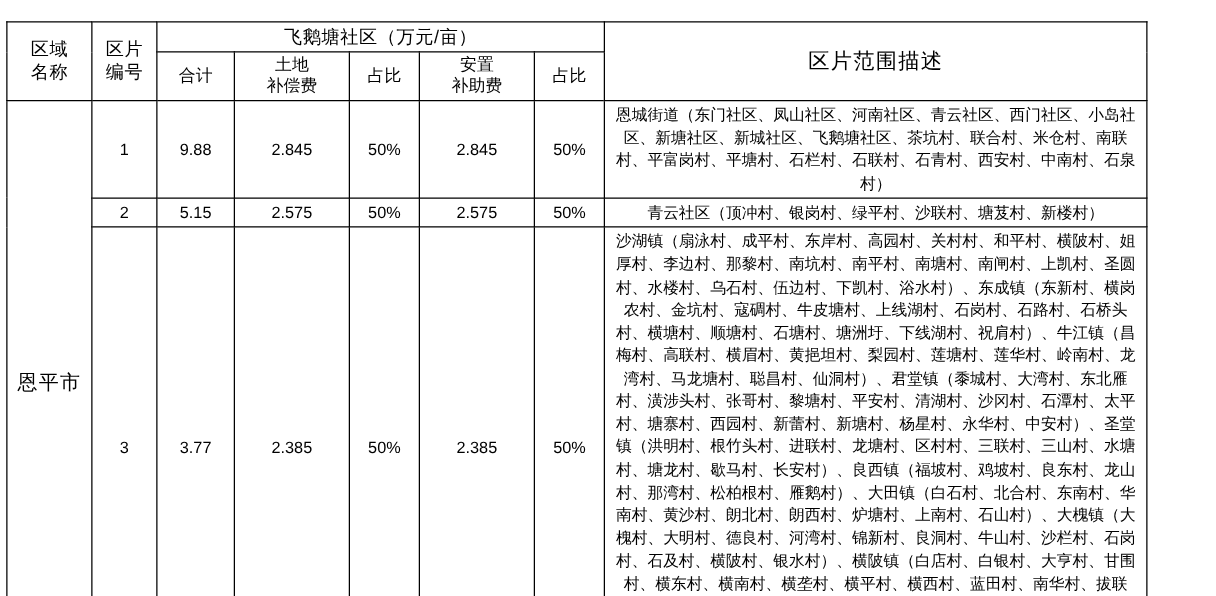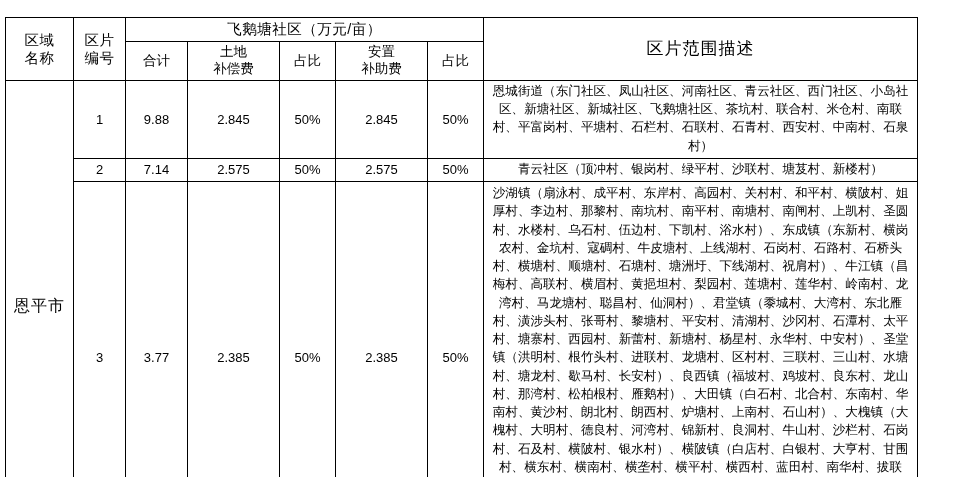--- a/index.html
+++ b/index.html
@@ -49,21 +49,20 @@
   }
   .desc-cell {
     text-align: left;
     line-height: 1.45;
     font-size: 12.6px;
     padding: 4px 6px;
     vertical-align: top;
   }
   .desc-cell.center-v {
     vertical-align: middle;
-    font-family: Liberation Mono, monospace;
   }
   .num {
     font-size: 13px;
   }
   .col-region { width: 68px; }
   .col-no { width: 52px; }
   .col-total { width: 62px; }
   .col-comp { width: 92px; }
   .col-pct1 { width: 56px; }
   .col-sub { width: 92px; }
@@ -119,21 +118,21 @@
         <td class="num">1</td>
         <td class="num">9.88</td>
         <td class="num">2.845</td>
         <td class="num">50%</td>
         <td class="num">2.845</td>
         <td class="num">50%</td>
         <td class="desc-cell center-v">恩城街道（东门社区、凤山社区、河南社区、青云社区、西门社区、小岛社区、新塘社区、新城社区、飞鹅塘社区、茶坑村、联合村、米仓村、南联村、平富岗村、平塘村、石栏村、石联村、石青村、西安村、中南村、石泉村）</td>
       </tr>
       <tr>
         <td class="num">2</td>
-        <td class="num">7.14</td>
+        <td class="num">5.15</td>
         <td class="num">2.575</td>
         <td class="num">50%</td>
         <td class="num">2.575</td>
         <td class="num">50%</td>
         <td class="desc-cell center-v">青云社区（顶冲村、银岗村、绿平村、沙联村、塘芨村、新楼村）</td>
       </tr>
       <tr>
         <td class="num">3</td>
         <td class="num">3.77</td>
         <td class="num">2.385</td>

